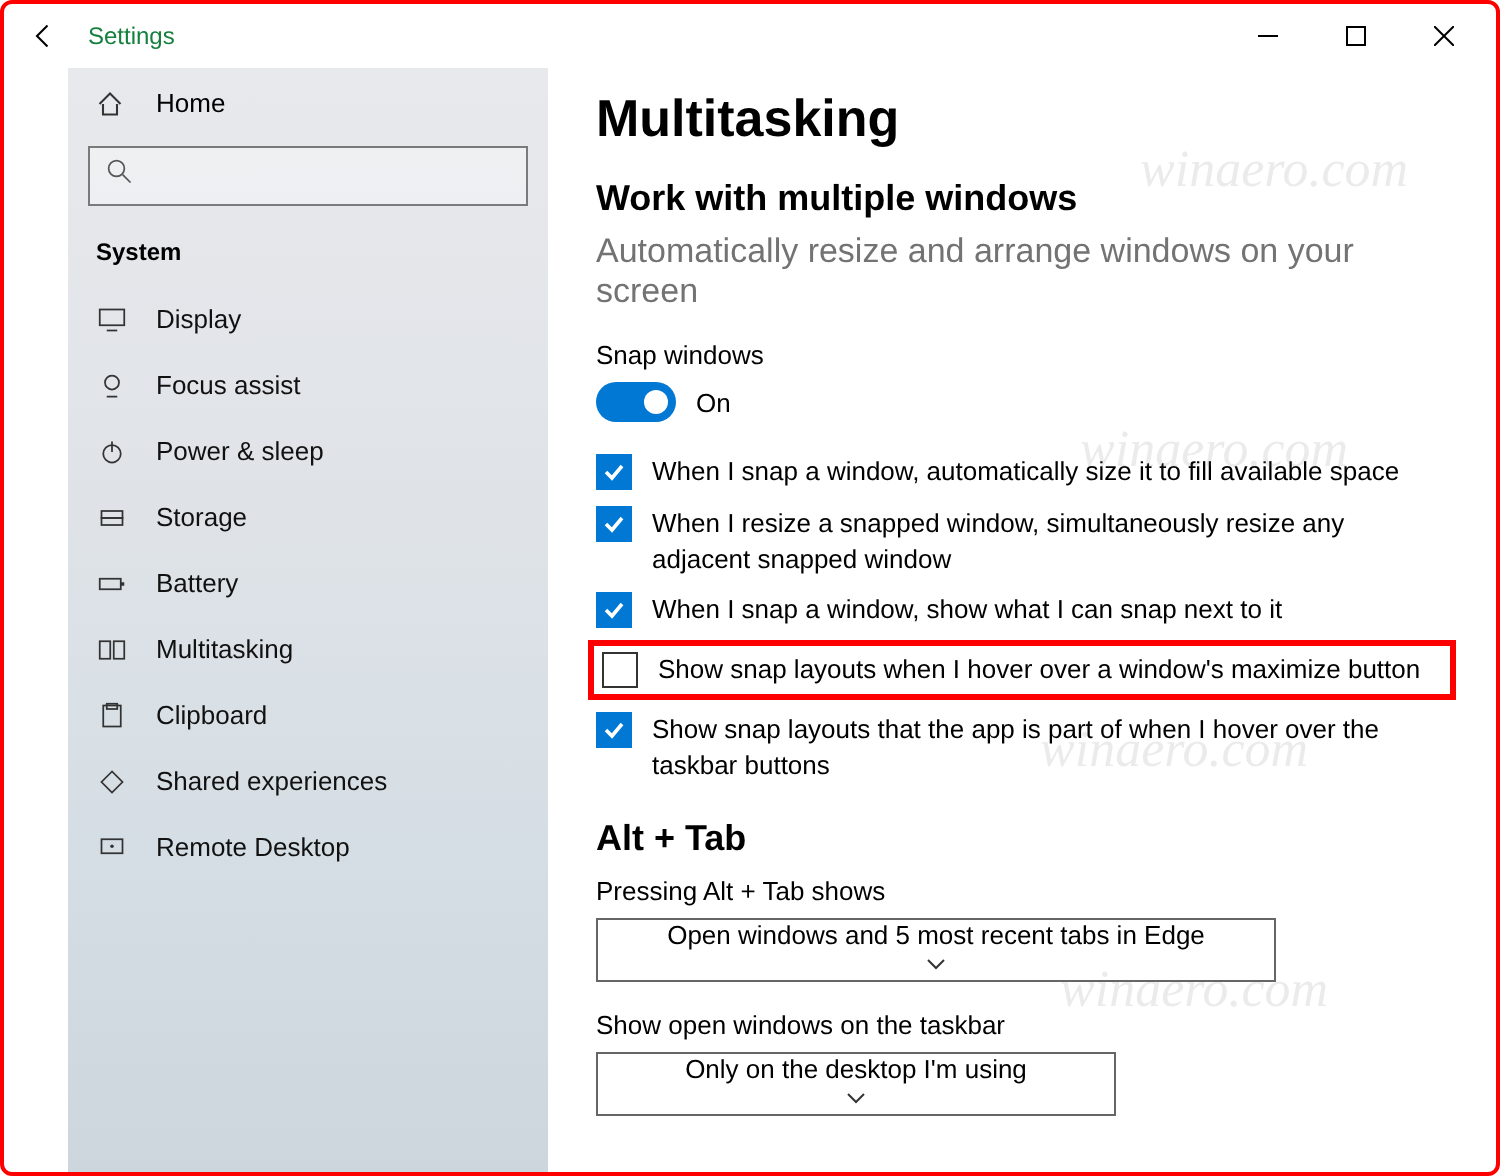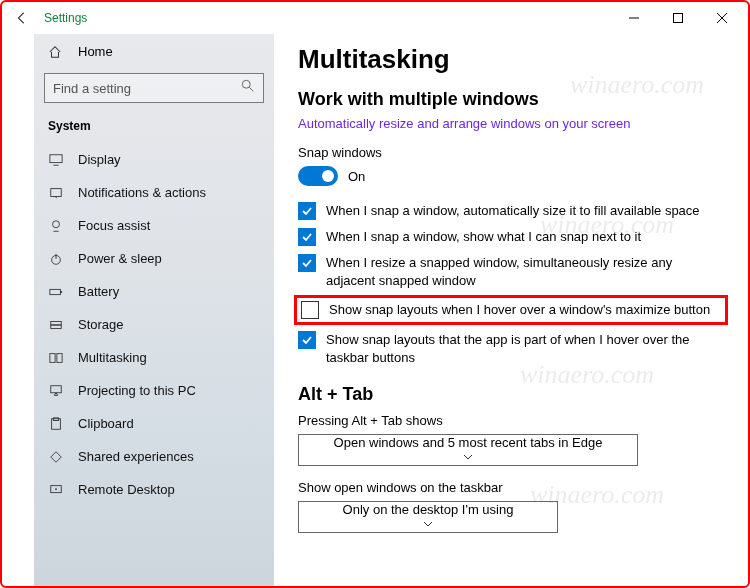--- a/index.html
+++ b/index.html
@@ -17,21 +17,21 @@
   .search input { border:none; background:transparent; outline:none; font-size: 13px; width: 170px; color:#333; }
   .search input::placeholder { color:#555; font-style: normal; }
   .section-label { font-size: 12px; font-weight: 600; padding: 4px 14px 10px 14px; }
   .nav-item { display:flex; align-items:center; padding: 9px 14px; font-size: 13px; color:#111; cursor:pointer; }
   .nav-item .ic { width: 16px; margin-right: 14px; display:flex; align-items:center; justify-content:center; }
   .content { flex:1; padding: 10px 24px 10px 24px; overflow-y: auto; position: relative; }
   .content::-webkit-scrollbar { width: 4px; }
   .content::-webkit-scrollbar-thumb { background: #bbb; }
   h1.page-title { font-size: 26px; font-weight: 600; margin-bottom: 14px; }
   h2.sub { font-size: 18px; font-weight: 600; margin-bottom: 6px; margin-top: 6px; }
-  .desc { font-size: 13px; color: #6d28d9; margin-bottom: 14px; }
+  .desc { font-size: 17px; color: #737373; margin-bottom: 14px; }
   .label-sm { font-size: 13px; margin-bottom: 6px; }
   .toggle-row { display:flex; align-items:center; margin-bottom: 12px; }
   .toggle { width: 40px; height: 20px; border-radius: 10px; background: #0078d4; position: relative; margin-right: 10px; cursor:pointer; }
   .toggle .knob { width: 12px; height: 12px; border-radius: 50%; background:#fff; position:absolute; top:4px; right:4px; }
   .toggle-text { font-size: 13px; }
   .check-row { display:flex; align-items:flex-start; padding: 4px 0; font-size: 13px; line-height: 1.35; }
   .checkbox { width: 18px; height: 18px; border: 1px solid #333; margin-right: 10px; flex-shrink:0; display:flex; align-items:center; justify-content:center; cursor:pointer; }
   .checkbox.checked { background: #0078d4; border-color:#0078d4; }
   .checkbox.checked svg { display:block; }
   .checkbox svg { display:none; }
@@ -77,98 +77,79 @@
   <div class="sidebar">
     <div class="home-row">
       <span class="ic">
           <svg width="14" height="14" viewBox="0 0 16 16">
             <path d="M2 8 L8 2 L14 8 M4 8 V14 H12 V8" stroke="#333" fill="none" stroke-width="1.2"></path>
           </svg>
         </span>
       <span>Home</span>
     </div>
     <div class="search">
-      <input placeholder="Find a setting" style="">
       <span><svg width="14" height="14" viewBox="0 0 16 16">
             <circle cx="6" cy="6" r="4.5" stroke="#555" fill="none"></circle>
             <line x1="9.5" y1="9.5" x2="14" y2="14" stroke="#555"></line>
           </svg></span>
     </div>
     <div class="section-label">System</div>
 
     <div class="nav-item">
         <span class="ic">
           <svg width="14" height="14" viewBox="0 0 16 16">
             <rect x="1" y="2" width="14" height="9" stroke="#333" fill="none"></rect>
             <line x1="5" y1="14" x2="11" y2="14" stroke="#333"></line>
           </svg>
         </span>
         <span>Display</span>
       </div>
     <div class="nav-item">
         <span class="ic">
           <svg width="14" height="14" viewBox="0 0 16 16">
-            <rect x="2" y="3" width="12" height="9" stroke="#333" fill="none"></rect>
-            <line x1="7" y1="12" x2="9" y2="14" stroke="#333"></line>
-          </svg>
-        </span>
-        <span>Notifications &amp; actions</span>
-      </div>
-    <div class="nav-item">
-        <span class="ic">
-          <svg width="14" height="14" viewBox="0 0 16 16">
             <path d="M8 2 A4 4 0 0 1 8 10 A4 4 0 0 1 8 2 M5 14 H11" stroke="#333" fill="none"></path>
           </svg>
         </span>
         <span>Focus assist</span>
       </div>
     <div class="nav-item">
         <span class="ic">
           <svg width="14" height="14" viewBox="0 0 16 16">
             <circle cx="8" cy="9" r="5" stroke="#333" fill="none"></circle>
             <line x1="8" y1="2" x2="8" y2="8" stroke="#333"></line>
           </svg>
         </span>
         <span>Power &amp; sleep</span>
       </div>
     <div class="nav-item">
         <span class="ic">
           <svg width="14" height="14" viewBox="0 0 16 16">
+            <rect x="2" y="4" width="12" height="4" stroke="#333" fill="none"></rect>
+            <rect x="2" y="8" width="12" height="4" stroke="#333" fill="none"></rect>
+          </svg>
+        </span>
+        <span>Storage</span>
+      </div>
+    <div class="nav-item">
+        <span class="ic">
+          <svg width="14" height="14" viewBox="0 0 16 16">
             <rect x="1" y="5" width="12" height="6" stroke="#333" fill="none"></rect>
             <rect x="13" y="7" width="2" height="2" fill="#333"></rect>
           </svg>
         </span>
         <span>Battery</span>
       </div>
     <div class="nav-item">
         <span class="ic">
           <svg width="14" height="14" viewBox="0 0 16 16">
-            <rect x="2" y="4" width="12" height="4" stroke="#333" fill="none"></rect>
-            <rect x="2" y="8" width="12" height="4" stroke="#333" fill="none"></rect>
-          </svg>
-        </span>
-        <span>Storage</span>
-      </div>
-    <div class="nav-item">
-        <span class="ic">
-          <svg width="14" height="14" viewBox="0 0 16 16">
             <rect x="1" y="3" width="6" height="10" stroke="#333" fill="none"></rect>
             <rect x="9" y="3" width="6" height="10" stroke="#333" fill="none"></rect>
           </svg>
         </span>
         <span>Multitasking</span>
-      </div>
-    <div class="nav-item">
-        <span class="ic">
-          <svg width="14" height="14" viewBox="0 0 16 16">
-            <rect x="2" y="2" width="12" height="8" stroke="#333" fill="none"></rect>
-            <path d="M6 13 L8 10 L10 13 Z" stroke="#333" fill="none"></path>
-          </svg>
-        </span>
-        <span>Projecting to this PC</span>
       </div>
     <div class="nav-item">
         <span class="ic">
           <svg width="14" height="14" viewBox="0 0 16 16">
             <rect x="3" y="2" width="10" height="12" stroke="#333" fill="none"></rect>
             <rect x="5" y="1" width="6" height="3" stroke="#333" fill="none"></rect>
           </svg>
         </span>
         <span>Clipboard</span>
       </div>
@@ -211,29 +192,29 @@
           </svg>
         </div>
       <span>When I snap a window, automatically size it to fill available space</span>
     </div>
     <div class="check-row">
       <div class="checkbox checked">
           <svg width="12" height="12" viewBox="0 0 12 12">
             <path d="M2 6 L5 9 L10 3" stroke="#fff" stroke-width="1.8" fill="none"></path>
           </svg>
         </div>
+      <span>When I resize a snapped window, simultaneously resize any adjacent snapped window</span>
+    </div>
+    <div class="check-row">
+      <div class="checkbox checked">
+          <svg width="12" height="12" viewBox="0 0 12 12">
+            <path d="M2 6 L5 9 L10 3" stroke="#fff" stroke-width="1.8" fill="none"></path>
+          </svg>
+        </div>
       <span>When I snap a window, show what I can snap next to it</span>
-    </div>
-    <div class="check-row">
-      <div class="checkbox checked">
-          <svg width="12" height="12" viewBox="0 0 12 12">
-            <path d="M2 6 L5 9 L10 3" stroke="#fff" stroke-width="1.8" fill="none"></path>
-          </svg>
-        </div>
-      <span>When I resize a snapped window, simultaneously resize any adjacent snapped window</span>
     </div>
     <div class="check-row highlight">
       <div class="checkbox"></div>
       <span>Show snap layouts when I hover over a window's maximize button</span>
     </div>
     <div class="check-row">
       <div class="checkbox checked">
           <svg width="12" height="12" viewBox="0 0 12 12">
             <path d="M2 6 L5 9 L10 3" stroke="#fff" stroke-width="1.8" fill="none"></path>
           </svg>

